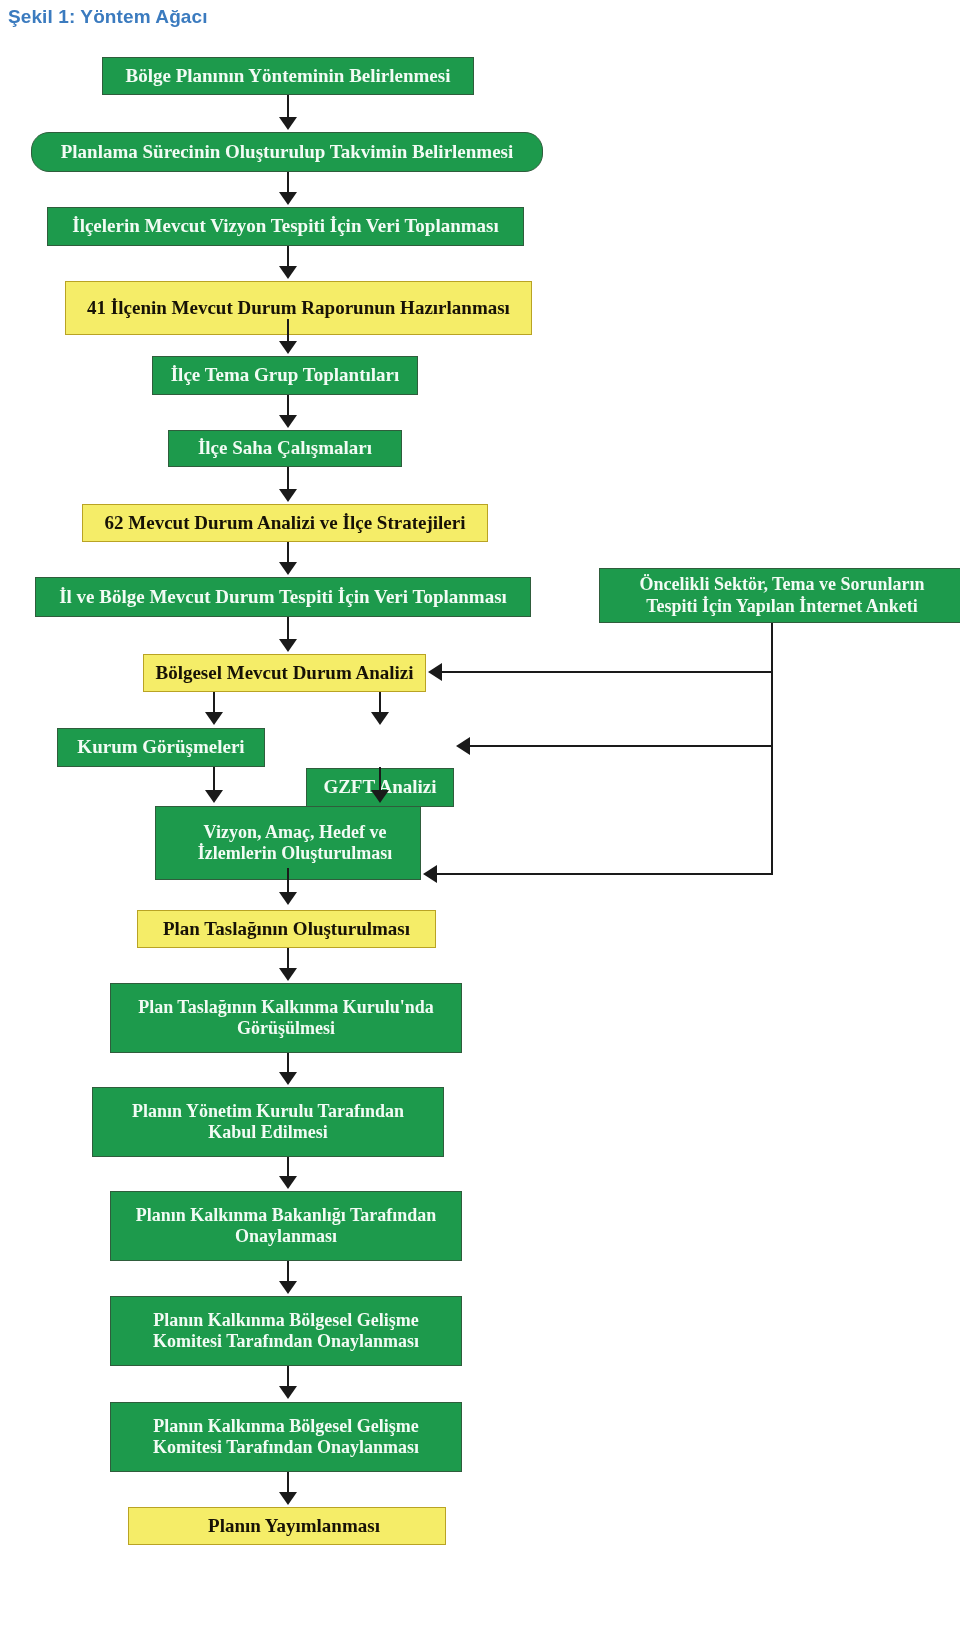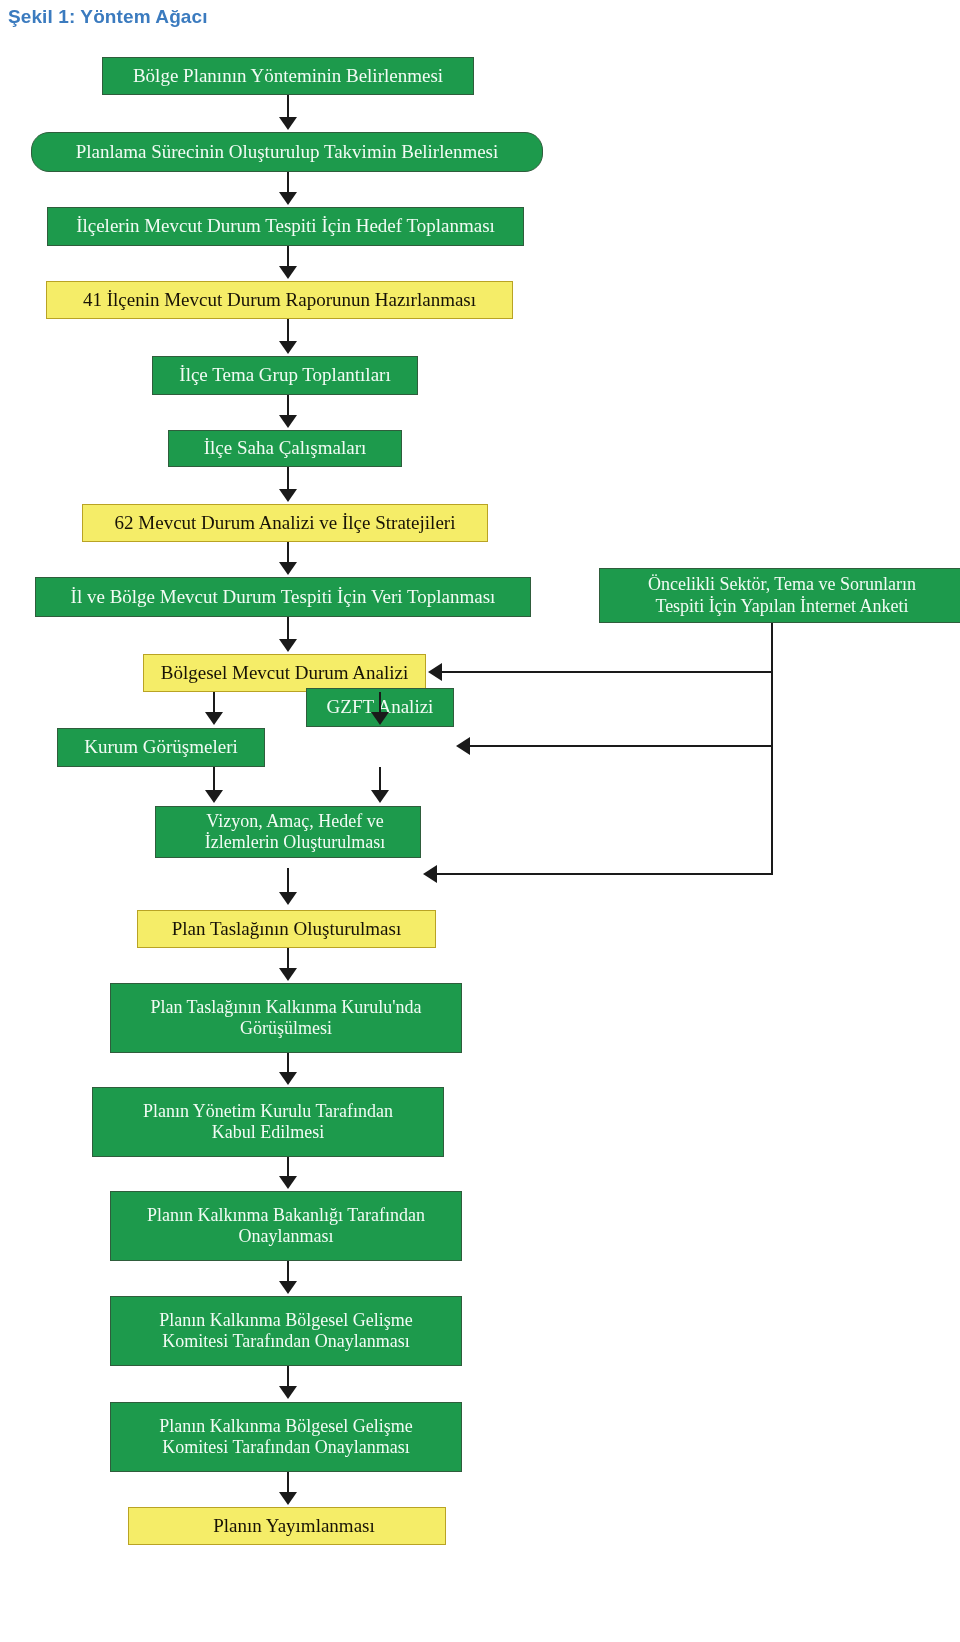--- a/index.html
+++ b/index.html
@@ -20,21 +20,21 @@
     color: #3b7bbf;
     letter-spacing: 0.1px;
     white-space: nowrap;
   }
   .node {
     position: absolute;
     display: flex;
     align-items: center;
     justify-content: center;
     text-align: center;
-    font-weight: normal;
+    font-weight: bold;
     line-height: 1.18;
     padding: 2px 6px;
     white-space: pre-line;
   }
   .node.green {
     background: #1d9a4c;
     border: 1px solid #2f5d3c;
     color: #f2fbf4;
   }
   .node.yellow {
@@ -62,42 +62,42 @@
 </style>
 </head>
 <body>
 
 <div id="figure-title">Şekil 1: Yöntem Ağacı</div>
 
 <div class="node green" style="left:102px; top:57px; width:372px; height:38px; font-size:19px;">Bölge Planının Yönteminin Belirlenmesi</div>
 
 <div class="node green" style="left:31px; top:132px; width:512px; height:40px; font-size:19px;border-radius:18px;">Planlama Sürecinin Oluşturulup Takvimin Belirlenmesi</div>
 
-<div class="node green" style="left:47px; top:207px; width:477px; height:39px; font-size:19px;">İlçelerin Mevcut Durum Tespiti İçin Hedef Toplanması</div>
+<div class="node green" style="left:47px; top:207px; width:477px; height:39px; font-size:19px;">İlçelerin Mevcut Vizyon Tespiti İçin Veri Toplanması</div>
 
-<div class="node yellow" style="left:46px; top:281px; width:467px; height:38px; font-size:19px;">41 İlçenin Mevcut Durum Raporunun Hazırlanması</div>
+<div class="node yellow" style="left:65px; top:281px; width:467px; height:54px; font-size:19px;">41 İlçenin Mevcut Durum Raporunun Hazırlanması</div>
 
 <div class="node green" style="left:152px; top:356px; width:266px; height:39px; font-size:19px;">İlçe Tema Grup Toplantıları</div>
 
 <div class="node green" style="left:168px; top:430px; width:234px; height:37px; font-size:19px;">İlçe Saha Çalışmaları</div>
 
 <div class="node yellow" style="left:82px; top:504px; width:406px; height:38px; font-size:19px;">62 Mevcut Durum Analizi ve İlçe Stratejileri</div>
 
 <div class="node green" style="left:35px; top:577px; width:496px; height:40px; font-size:19px;">İl ve Bölge Mevcut Durum Tespiti İçin Veri Toplanması</div>
 
 <div class="node green" style="left:599px; top:568px; width:366px; height:55px; font-size:18px;">Öncelikli Sektör, Tema ve Sorunların
 Tespiti İçin Yapılan İnternet Anketi</div>
 
 <div class="node yellow" style="left:143px; top:654px; width:283px; height:38px; font-size:19px;">Bölgesel Mevcut Durum Analizi</div>
 
 <div class="node green" style="left:57px; top:728px; width:208px; height:39px; font-size:19px;">Kurum Görüşmeleri</div>
 
-<div class="node green" style="left:306px; top:688px; width:148px; height:39px; font-size:19px;">GZFT Analizi</div>
+<div class="node green" style="left:306px; top:768px; width:148px; height:39px; font-size:19px;">GZFT Analizi</div>
 
-<div class="node green" style="left:155px; top:806px; width:266px; height:52px; font-size:18px;padding-left:20px;">Vizyon, Amaç, Hedef ve
+<div class="node green" style="left:155px; top:806px; width:266px; height:74px; font-size:18px;padding-left:20px;">Vizyon, Amaç, Hedef ve
 İzlemlerin Oluşturulması</div>
 
 <div class="node yellow" style="left:137px; top:910px; width:299px; height:38px; font-size:19px;">Plan Taslağının Oluşturulması</div>
 
 <div class="node green" style="left:110px; top:983px; width:352px; height:70px; font-size:18px;">Plan Taslağının Kalkınma Kurulu'nda
 Görüşülmesi</div>
 
 <div class="node green" style="left:92px; top:1087px; width:352px; height:70px; font-size:18px;">Planın Yönetim Kurulu Tarafından
 Kabul Edilmesi</div>
 

